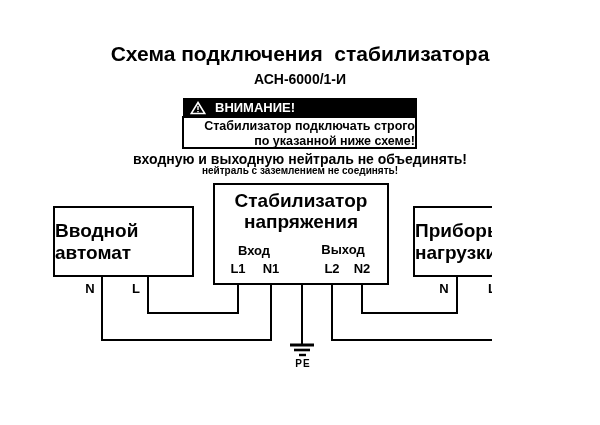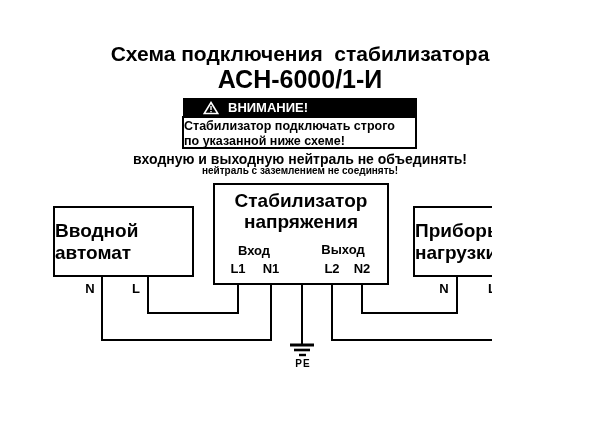--- a/index.html
+++ b/index.html
@@ -16,36 +16,36 @@
   .abs { position: absolute; }
   .ctr { transform: translateX(-50%); white-space: nowrap; }
 
   .title-line1 {
     top: 42px; left: 300px;
     font-size: 21px; line-height: 24px;
     white-space: pre;
   }
   .title-line2 {
     top: 67px; left: 300px;
-    font-size: 25px; line-height: 24px;
+    font-size: 14px; line-height: 24px;
   }
 
   .warn-header {
     left: 183px; top: 98px; width: 234px; height: 19px;
     background: #000000; color: #ffffff;
     display: flex; align-items: center;
-    padding-left: 20px; box-sizing: border-box;
+    padding-left: 7px; box-sizing: border-box;
     font-size: 13px;
   }
   .warn-header .tri { margin-right: 9px; display: inline-flex; }
   .warn-body {
     left: 182px; top: 116px; width: 235px; height: 33px;
     border: 2px solid #000000; box-sizing: border-box;
     background: #ffffff;
-    text-align: left;
+    text-align: right;
     font-size: 12.5px; line-height: 14.5px;
     padding-top: 1px;
   }
 
   .note-line1 { top: 153px; left: 300px; font-size: 14px; line-height: 12px; }
   .note-line2 { top: 165px; left: 300px; font-size: 10px; line-height: 12px; }
 
   .block {
     border: 2px solid #000000; box-sizing: border-box;
     background: #ffffff;

